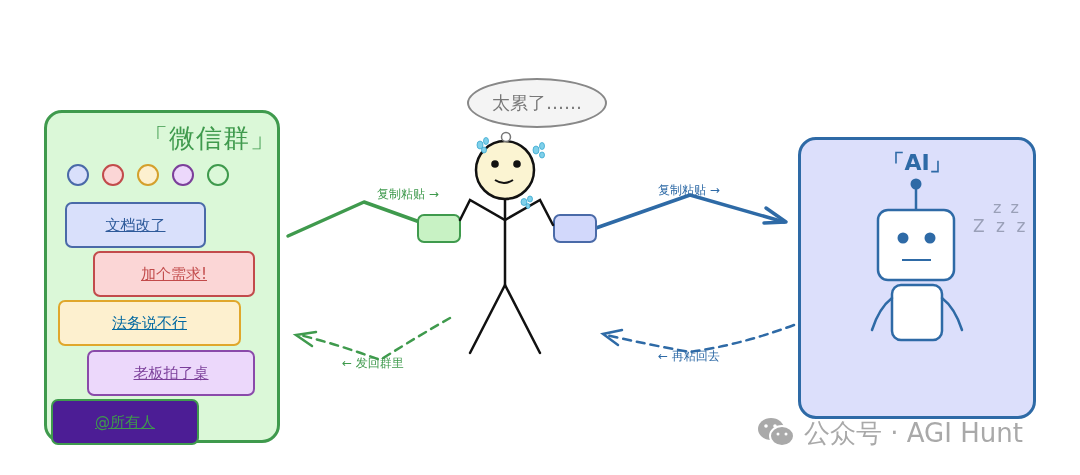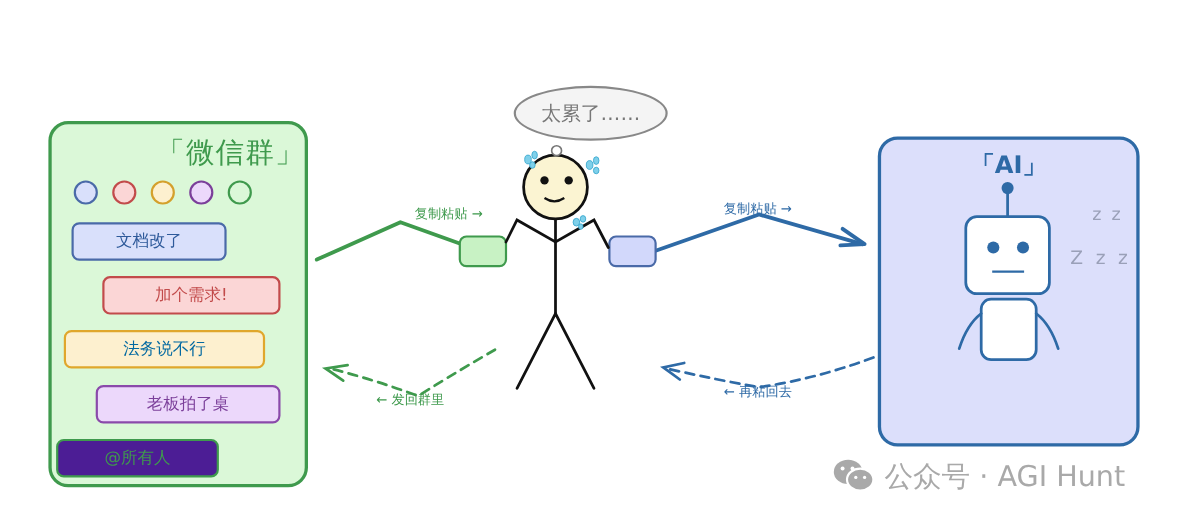--- a/index.html
+++ b/index.html
@@ -6,29 +6,29 @@
   body { width:1080px; height:475px; position:relative; overflow:hidden;
          font-family:"DejaVu Sans", "Liberation Sans", sans-serif; }
   .abs { position:absolute; }
   #canvas { position:absolute; left:0; top:0; width:1080px; height:475px; }
 
   
   .wx-panel { left:44px; top:110px; width:236px; height:333px;
     background:#dbf8d8; border:3px solid #3f9a4d; border-radius:18px; box-sizing:border-box; }
   .wx-title { left:0; width:100%; top:8px; text-align:right; font-size:26px; color:#3f9a4d; letter-spacing:1px; }
   .dot { width:22px; height:22px; border-radius:50%; border:2px solid; box-sizing:border-box; top:51px; }
-  .msg { height:35px; border:2px solid; border-radius:7px; box-sizing:border-box;
-    display:flex; align-items:center; justify-content:center; font-size:15px; }
+  .msg { height:46px; border:2px solid; border-radius:7px; box-sizing:border-box;
+    display:flex; align-items:center; justify-content:center; font-size:15px;text-decoration:underline; }
 
   
-  .ai-panel { left:798px; top:124px; width:238px; height:282px;
+  .ai-panel { left:798px; top:137px; width:238px; height:282px;
     background:#dcdffb; border:3px solid #2e6aa6; border-radius:18px; box-sizing:border-box;padding-left:20px; }
   .ai-title { left:0; width:100%; top:8px; text-align:center; font-size:22px; font-weight:bold; color:#2e6aa6; }
   .zzz-small { left:192px; top:58px; font-size:16px; color:#9aa0b8; letter-spacing:2px; }
-  .zzz-big { left:172px; top:76px; font-size:17px; color:#9aa0b8; letter-spacing:3px;margin-top:22px; }
+  .zzz-big { left:172px; top:76px; font-size:17px; color:#9aa0b8; letter-spacing:3px; }
   .ellipse-ai { left:26px; top:222px; width:186px; height:44px; border-radius:50%;
     background:#f4f4f4; border:2px solid #777; box-sizing:border-box;
     display:flex; align-items:center; justify-content:center; font-size:15px; color:#555; }
 
   
   .bubble { left:467px; top:78px; width:140px; height:50px; border-radius:50%;
     background:#f4f4f4; border:2px solid #888; box-sizing:border-box;
     display:flex; align-items:center; justify-content:center; font-size:18px; color:#777; }
 
   .lbl { font-size:12px; white-space:nowrap; }

